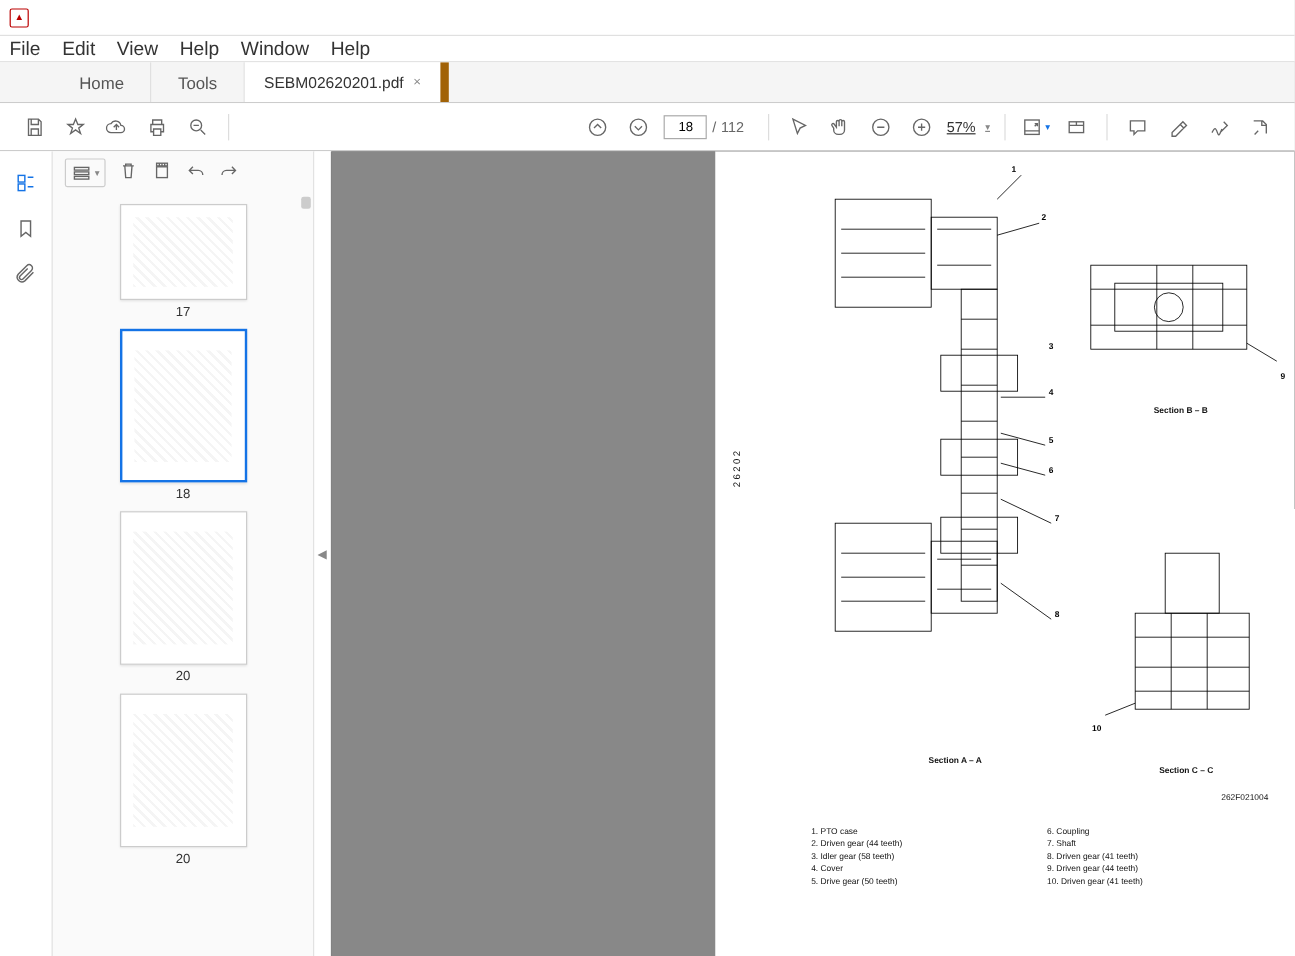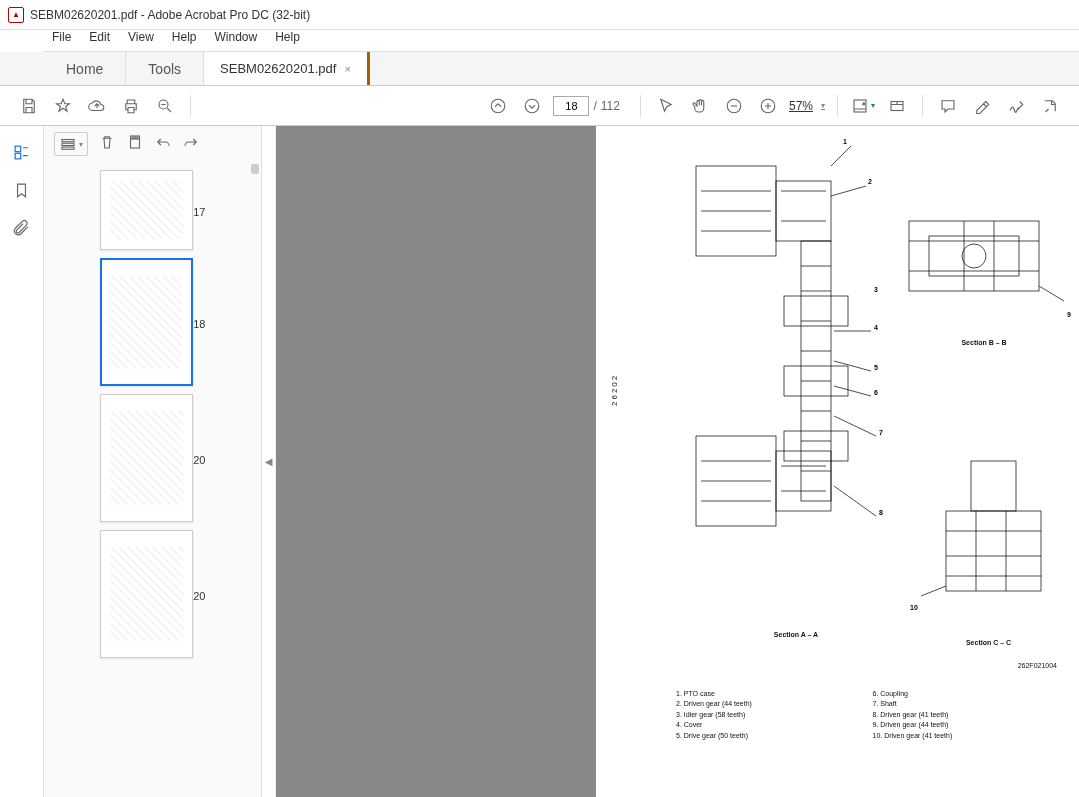--- a/index.html
+++ b/index.html
@@ -1,23 +1,23 @@
 <!DOCTYPE html>
 <html><head>
 <meta charset="utf-8">
 <style>
 * { box-sizing: border-box; margin: 0; padding: 0; font-family: "Segoe UI", Arial, sans-serif; }
 body { width: 1079px; height: 797px; overflow: hidden; background: #fff; display: flex; flex-direction: column; }
 .titlebar { height: 30px; background: #fff; display: flex; align-items: center; padding: 0 8px; border-bottom: 1px solid #e0e0e0; font-size: 12px; color: #333; }
 .titlebar .pdf-icon { width: 16px; height: 16px; background: #fff; border: 1px solid #b00; margin-right: 6px; display: flex; align-items: center; justify-content: center; font-size: 8px; color: #b00; border-radius: 2px; }
-.menubar { height: 22px; background: #fff; display: flex; align-items: flex-start; padding: 0 8px; font-size: 12px; color: #333; border-bottom: 1px solid #ddd; margin-left: 44px; }
+.menubar { height: 22px; background: #fff; display: flex; align-items: flex-end; padding: 0 8px; font-size: 16px; color: #333; border-bottom: 1px solid #ddd; }
 .menubar span { margin-right: 18px; cursor: default; }
 .tabbar { height: 34px; background: #f5f5f5; display: flex; align-items: stretch; border-bottom: 1px solid #ccc; padding-left: 44px; }
 .tabbar .tool-tab { padding: 0 22px; display: flex; align-items: center; font-size: 14px; color: #555; border-right: 1px solid #e0e0e0; }
-.tabbar .doc-tab { padding: 0 16px; display: flex; align-items: center; font-size: 13px; color: #333; background: #fff; border-right: 3px solid #a16207; }
+.tabbar .doc-tab { padding: 0 16px; display: flex; align-items: center; font-size: 13px; color: #333; background: #fff; border-right: 7px solid #a16207; }
 .tabbar .doc-tab .close { margin-left: 8px; font-size: 11px; color: #888; }
 .toolbar { height: 40px; background: #fff; display: flex; align-items: center; padding: 0 12px; border-bottom: 1px solid #ccc; }
 .toolbar .sep { width: 1px; height: 22px; background: #ddd; margin: 0 8px; }
 .toolbar .tbtn { width: 28px; height: 28px; display: flex; align-items: center; justify-content: center; color: #555; font-size: 16px; cursor: pointer; margin: 0 3px; }
 .toolbar .spring { flex: 1; }
 .toolbar .pageinput { width: 36px; height: 20px; border: 1px solid #aaa; text-align: center; font-size: 11px; margin: 0 4px; }
 .toolbar .pagecount { font-size: 12px; color: #666; }
 .toolbar .zoomsel { font-size: 12px; color: #333; padding: 0 4px; text-decoration: underline; }
 .toolbar svg { width: 18px; height: 18px; stroke: #666; stroke-width: 1.5; fill: none; }
 .content { flex: 1; display: flex; overflow: hidden; }
@@ -25,21 +25,21 @@
 .sidebar-tabs .stab { width: 28px; height: 28px; display: flex; align-items: center; justify-content: center; margin-bottom: 10px; color: #666; }
 .sidebar-tabs .stab.active { color: #1473e6; }
 .sidebar-tabs svg { width: 19px; height: 19px; stroke: currentColor; stroke-width: 1.5; fill: none; }
 .thumbs-panel { width: 218px; background: #fafafa; border-right: 1px solid #ddd; display: flex; flex-direction: column; }
 .thumbs-head { height: 36px; display: flex; align-items: center; padding: 0 12px; font-size: 14px; color: #333; }
 .thumbs-head .close { margin-left: auto; font-size: 14px; color: #666; }
 .thumbs-tools { height: 36px; display: flex; align-items: center; padding: 0 10px; gap: 10px; }
 .thumbs-tools svg { width: 18px; height: 18px; stroke: #666; stroke-width: 1.5; fill: none; }
 .thumbs-tools .hdrop { display: flex; align-items: center; border: 1px solid #ccc; padding: 2px 4px; border-radius: 2px; }
 .thumbs-list { flex: 1; overflow-y: auto; display: flex; flex-direction: column; align-items: center; padding: 8px 0; position: relative; }
-.thumb { width: 106px; margin-bottom: 8px; display: flex; flex-direction: row; align-items: center; }
+.thumb { width: 106px; margin-bottom: 8px; display: flex; flex-direction: column; align-items: center; }
 .thumb .page { width: 100%; height: 128px; background: #fff; border: 1px solid #ccc; box-shadow: 0 1px 2px rgba(0,0,0,0.1); display: flex; align-items: center; justify-content: center; position: relative; }
 .thumb.active .page { border: 2px solid #1473e6; }
 .thumb .num { font-size: 11px; color: #333; margin-top: 4px; }
 .thumb .diagram-mini { width: 80%; height: 75%; background: repeating-linear-gradient(45deg, #eee, #eee 2px, #fff 2px, #fff 6px); opacity: 0.6; }
 .thumbs-list .scroll-indicator { position: absolute; right: 2px; top: 2px; width: 8px; height: 10px; background: #ccc; border-radius: 2px; }
 .collapse-bar { width: 14px; background: #fff; border-right: 1px solid #eee; display: flex; align-items: center; justify-content: center; color: #888; font-size: 10px; }
 .page-area { flex: 1; background: #5a5a5a; display: flex; overflow: hidden; position: relative; }
 .page-gap { width: 320px; background: #888; flex-shrink: 0; }
 .doc-page { flex: 1; background: #fff; position: relative; padding: 14px; font-size: 7px; color: #111; }
 .main-drawing { position: absolute; left: 70px; top: 10px; width: 260px; height: 500px; }
@@ -50,21 +50,20 @@
 .fig-ref { position: absolute; font-size: 7px; }
 .legend { position: absolute; bottom: 56px; left: 80px; right: 10px; display: flex; font-size: 7px; line-height: 1.5; }
 .legend .col { flex: 1; }
 .sidelabel { position: absolute; left: 14px; top: 280px; transform: rotate(-90deg); transform-origin: left top; font-size: 8px; letter-spacing: 2px; }
 </style>
 </head>
 <body>
 
 <div class="titlebar">
   <div class="pdf-icon">▲</div>
-  <span>SEBM02620201.pdf - Adobe Acrobat Pro DC (32-bit)</span>
 </div>
 
 <div class="menubar">
   <span>File</span>
   <span>Edit</span>
   <span>View</span>
   <span>Help</span>
   <span>Window</span>
   <span>Help</span>
 </div>

